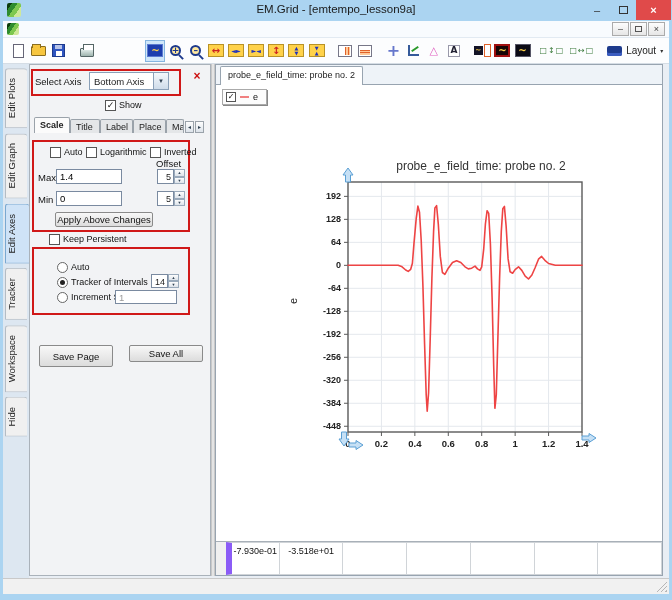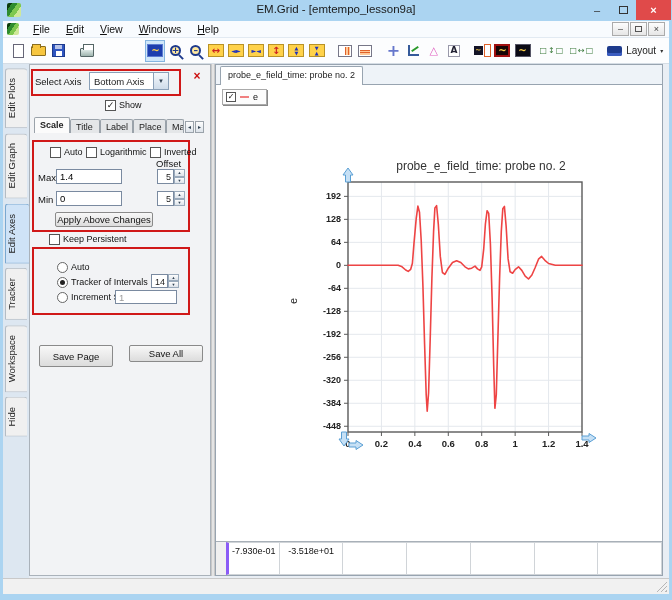--- a/index.html
+++ b/index.html
@@ -139,21 +139,21 @@
   .chart-title { position:absolute; left:50px; width:430px; top:74px; text-align:center; font-size:12px; color:#333; }
   .chart-svg { position:absolute; left:65px; top:71px; }
   .ylabel { position:absolute; left:74px; top:210px; font-size:11px; color:#222; transform:rotate(-90deg); }
   .xlabel { position:absolute; left:130px; width:240px; top:359px; text-align:center; font-size:11px; color:#222; }
 
   .cursor-table { height:34px; border-top:1px solid #a8b0b8; background:#f0f0f0; display:flex; flex-direction:column; }
   .ct-head { height:15px; display:grid; grid-template-columns:repeat(7,1fr); align-items:center; }
   .ct-head div { text-align:center; font-size:9px; font-weight:bold; color:#111; }
   .ct-vals { flex:1; display:grid; grid-template-columns:repeat(7,1fr); }
   .ct-vals div { background:#fff; border:1px solid #d0d4d8; border-left:none; text-align:center; font-size:9px; padding-top:3px; color:#111; }
-  .ct-vals div:first-child { border-left:3px solid #8b5cf6;margin-left:10px; }
+  .ct-vals div:first-child { border-left:6px solid #8b5cf6;margin-left:10px; }
 
   .statusbar { height:16px; background:#f1f1f1; border-top:1px solid #c9c9c9; position:relative; }
   .grip { position:absolute; right:2px; bottom:2px; width:11px; height:11px;
     background:repeating-linear-gradient(135deg,transparent 0 2px,#b6b6b6 2px 3px); clip-path:polygon(100% 0,100% 100%,0 100%); }
 </style>
 </head>
 <body>
 
 <div class="window">
 
@@ -166,27 +166,20 @@
           <span class="glyph-box"></span>
         </div>
       <div class="win-btn close">×</div>
     </div>
   </div>
 
   <div class="app-body">
 
     <div class="menubar">
       <div class="menu-logo"></div>
-      <div style="display:flex;">
-          <div class="menu-item">File</div>
-          <div class="menu-item">Edit</div>
-          <div class="menu-item">View</div>
-          <div class="menu-item">Windows</div>
-          <div class="menu-item">Help</div>
-        </div>
       <div class="mdi-btns">
         <div class="mdi-btn">–</div>
         <div class="mdi-btn">
             <span class="mdi-restore"></span>
           </div>
         <div class="mdi-btn">×</div>
       </div>
     </div>
 
     <div class="toolbar">

